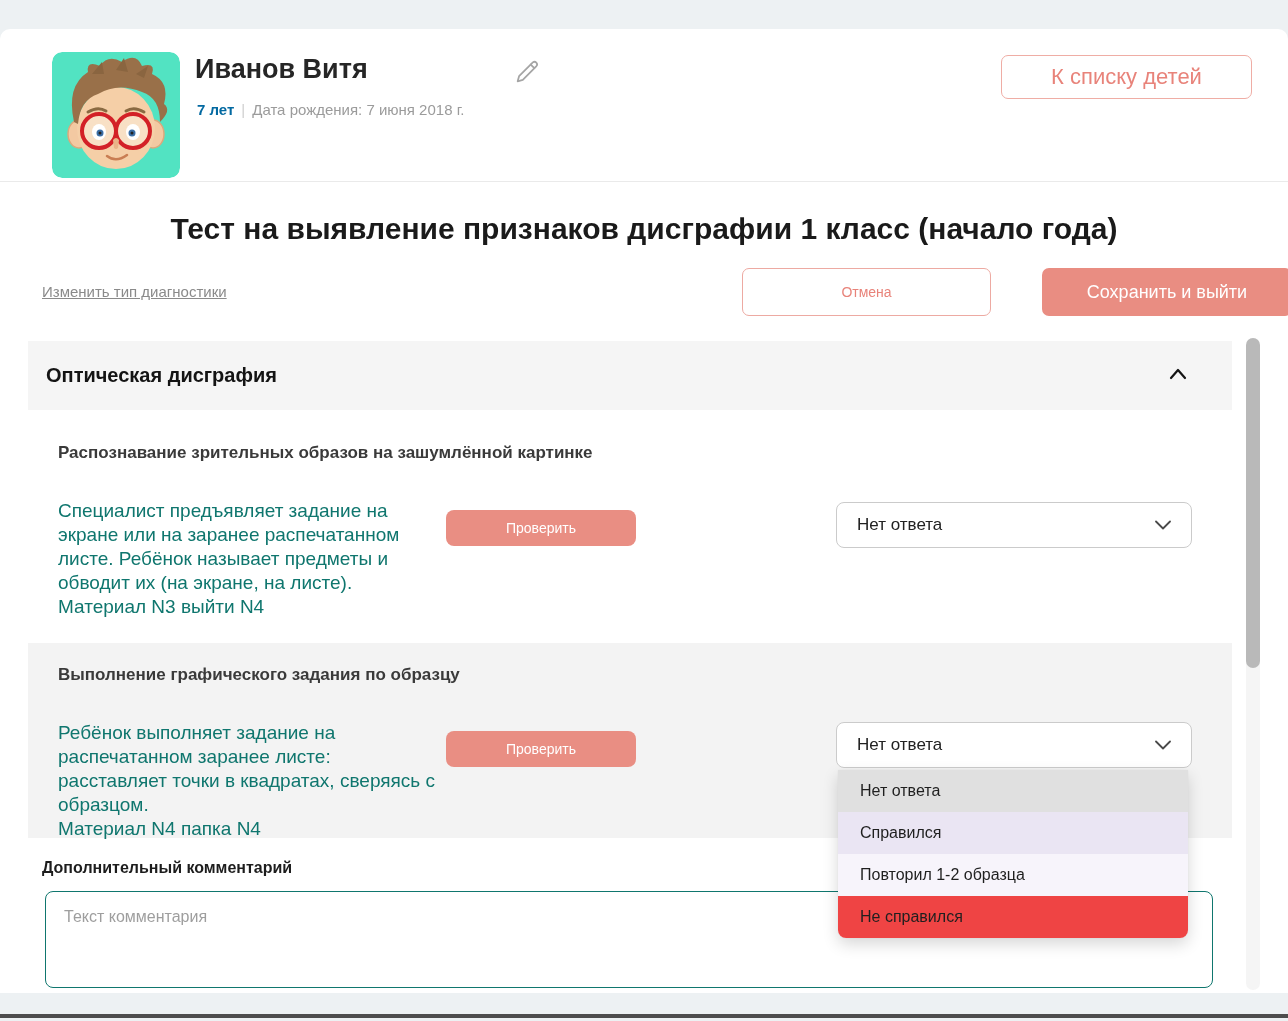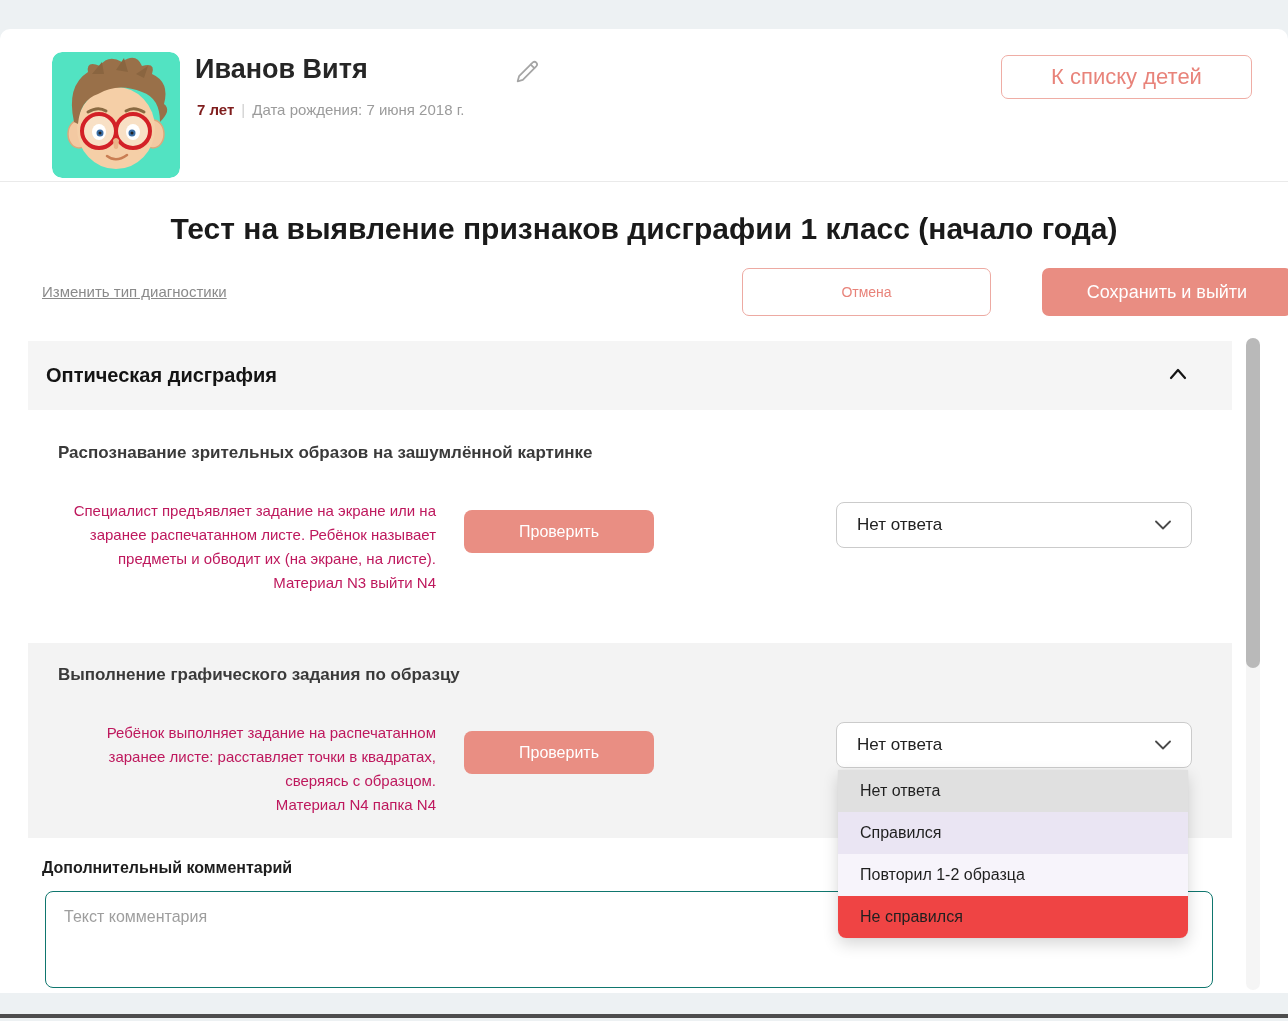--- a/index.html
+++ b/index.html
@@ -15,21 +15,21 @@
   .main-card {
     left:0; top:29px; width:1288px; height:964px;
     background:#ffffff; border-radius:10px 10px 0 0;
   }
 
   
   .avatar { left:52px; top:52px; width:128px; height:126px; border-radius:10px; overflow:hidden; }
   .child-name { left:195px; top:54px; font-size:27px; font-weight:700; color:#262626; }
   .edit-btn { left:512px; top:58px; width:30px; height:30px; background:none; border:none; cursor:pointer; }
   .meta { left:197px; top:101px; font-size:15px; white-space:nowrap; }
-  .meta-age { font-weight:700; color:#7f1d1d; }
+  .meta-age { font-weight:700; color:#0369a1; }
   .meta-sep { color:#cfcfcf; padding:0 7px; }
   .meta-birth { color:#9b9b9b; }
   .back-btn {
     left:1001px; top:55px; width:251px; height:44px;
     background:#fff; border:1px solid #efada5; border-radius:7px;
     color:#e8837a; font-size:22px; cursor:pointer;
     font-family:inherit;
   }
   .divider { left:0; top:181px; width:1288px; height:1px; background:#eaeaea; }
 
@@ -52,24 +52,24 @@
   
   .section-header {
     left:28px; top:341px; width:1204px; height:69px;
     background:#f5f5f5; display:flex; align-items:center;
     padding:0 42px 0 18px;
   }
   .section-title { font-size:20px; font-weight:700; color:#141414; flex:1; }
   .collapse-btn { background:none; border:none; cursor:pointer; width:24px; height:20px; }
 
   .task-title { font-size:17px; font-weight:600; color:#3a3a3a; }
-  .task-desc { width:378px; font-size:15px; color:#be185d; line-height:24px;text-align:right; }
+  .task-desc { width:378px; font-size:19px; color:#0f766e; line-height:24px; }
   .check-btn {
-    width:190px; height:43px; border:none; border-radius:8px;
-    background:#e98e83; color:#fff; font-size:16px; cursor:pointer; font-family:inherit;margin-left:18px;
+    width:190px; height:36px; border:none; border-radius:8px;
+    background:#e98e83; color:#fff; font-size:14px; cursor:pointer; font-family:inherit;
   }
   .select-box {
     width:356px; height:46px; background:#fff;
     border:1px solid #cbcbcb; border-radius:8px;
     display:flex; align-items:center; padding:0 20px;
     font-size:17px; color:#222; cursor:pointer;
   }
   .select-box .sel-text { flex:1; }
 
   .task1-title { left:58px; top:443px; }

